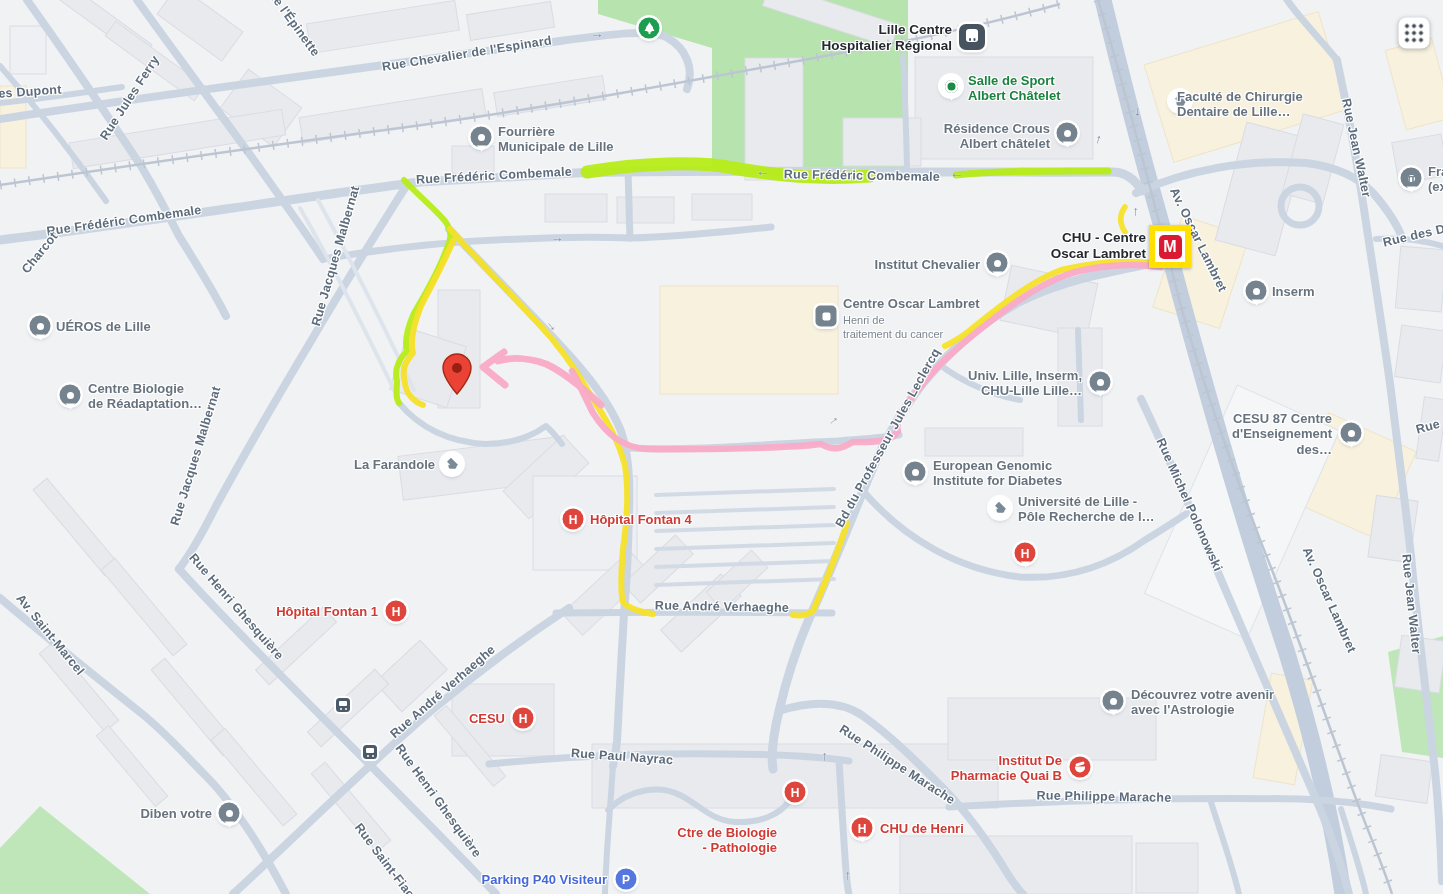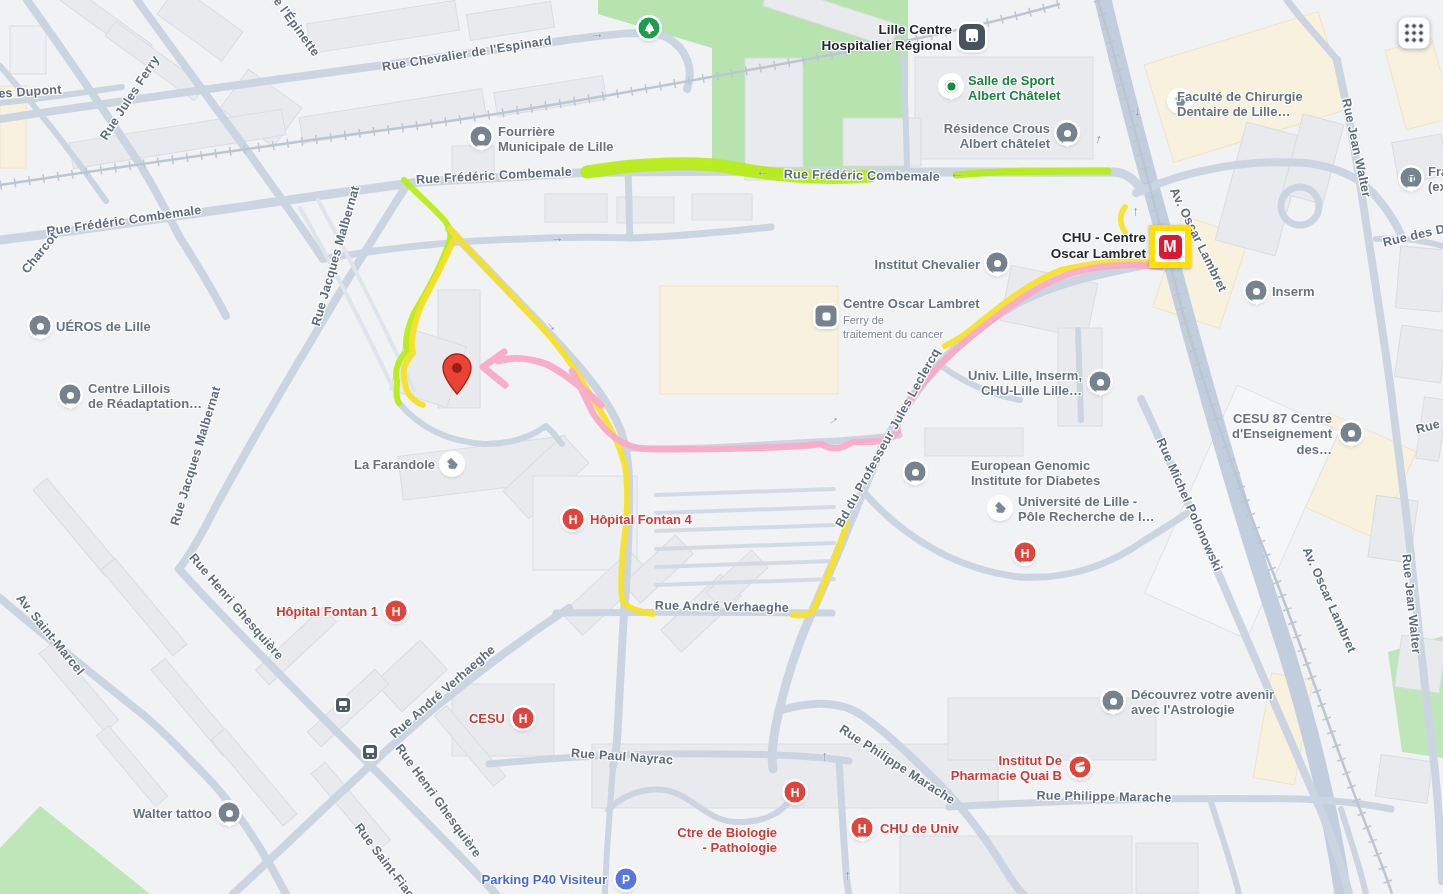--- a/index.html
+++ b/index.html
@@ -309,49 +309,49 @@
 
 <div class="pin" style="left:481px;top:137px"></div>
 <div class="lbl poi" style="left:498px;top:139px">Fourrière
 Municipale de Lille</div>
 
 <div class="pin" style="left:997px;top:263px"></div>
 <div class="lbl poi ra" style="left:980px;top:265px">Institut Chevalier</div>
 
 <div class="pin sq notail" style="left:826px;top:316px"></div>
 <div class="lbl poi" style="left:843px;top:304px">Centre Oscar Lambret</div>
-<div class="subline" style="left:843px;top:314px">Ferry de
+<div class="subline" style="left:843px;top:314px">Henri de
 traitement du cancer</div>
 
 <div class="pin" style="left:40px;top:326px"></div>
 <div class="lbl poi" style="left:56px;top:327px">UÉROS de Lille</div>
 
 <div class="pin" style="left:70px;top:395px"></div>
-<div class="lbl poi" style="left:88px;top:396px">Centre Lillois
+<div class="lbl poi" style="left:88px;top:396px">Centre Biologie
 de Réadaptation…</div>
 
 <div class="pin" style="left:1100px;top:382px"></div>
 <div class="lbl poi ra" style="left:1082px;top:383px">Univ. Lille, Inserm,
 CHU-Lille Lille…</div>
 
 <div class="pin" style="left:1256px;top:291px"></div>
 <div class="lbl poi" style="left:1272px;top:292px">Inserm</div>
 
 <div class="pin" style="left:1411px;top:178px">
       <span class="pg gray">π</span>
     </div>
 <div class="lbl poi" style="left:1428px;top:179px">Fra
 (ex</div>
 
 <div class="pin" style="left:1351px;top:433px"></div>
 <div class="lbl poi ra" style="left:1332px;top:434px">CESU 87 Centre
 d'Enseignement des…</div>
 
 <div class="pin" style="left:915px;top:472px"></div>
-<div class="lbl poi" style="left:971px;top:473px">European Genomic
+<div class="lbl poi" style="left:933px;top:473px">European Genomic
 Institute for Diabetes</div>
 
 <div class="pin whitebg noring notail" style="left:1000px;top:508px">
       <span class="cap"></span>
     </div>
 <div class="lbl poi" style="left:1018px;top:509px">Université de Lille -
 Pôle Recherche de l…</div>
 
 <div class="pin redbg noring" style="left:1025px;top:553px">
       <span class="pg">H</span>
@@ -375,32 +375,32 @@
 <div class="pin redbg noring notail" style="left:523px;top:718px">
       <span class="pg">H</span>
     </div>
 <div class="lbl poi ra red" style="left:505px;top:719px">CESU</div>
 
 <div class="pin" style="left:1113px;top:701px"></div>
 <div class="lbl poi" style="left:1131px;top:702px">Découvrez votre avenir
 avec l'Astrologie</div>
 
 <div class="pin" style="left:229px;top:813px"></div>
-<div class="lbl poi ra" style="left:212px;top:814px">Walter tattoo</div>
+<div class="lbl poi ra" style="left:212px;top:814px">Diben votre</div>
 
 <div class="pin redbg noring notail" style="left:1080px;top:767px">
       <span class="mortar"></span>
     </div>
 <div class="lbl poi ra red" style="left:1062px;top:768px">Institut De
 Pharmacie Quai B</div>
 
 <div class="pin redbg noring" style="left:862px;top:828px">
       <span class="pg">H</span>
     </div>
-<div class="lbl poi red" style="left:880px;top:829px">CHU de Univ</div>
+<div class="lbl poi red" style="left:880px;top:829px">CHU de Henri</div>
 
 <div class="pin redbg noring notail" style="left:795px;top:792px">
       <span class="pg">H</span>
     </div>
 <div class="lbl poi ra red" style="left:777px;top:840px">Ctre de Biologie
 - Pathologie</div>
 
 <div class="pin bluebg noring notail" style="left:626px;top:879px">
       <span class="pg">P</span>
     </div>

